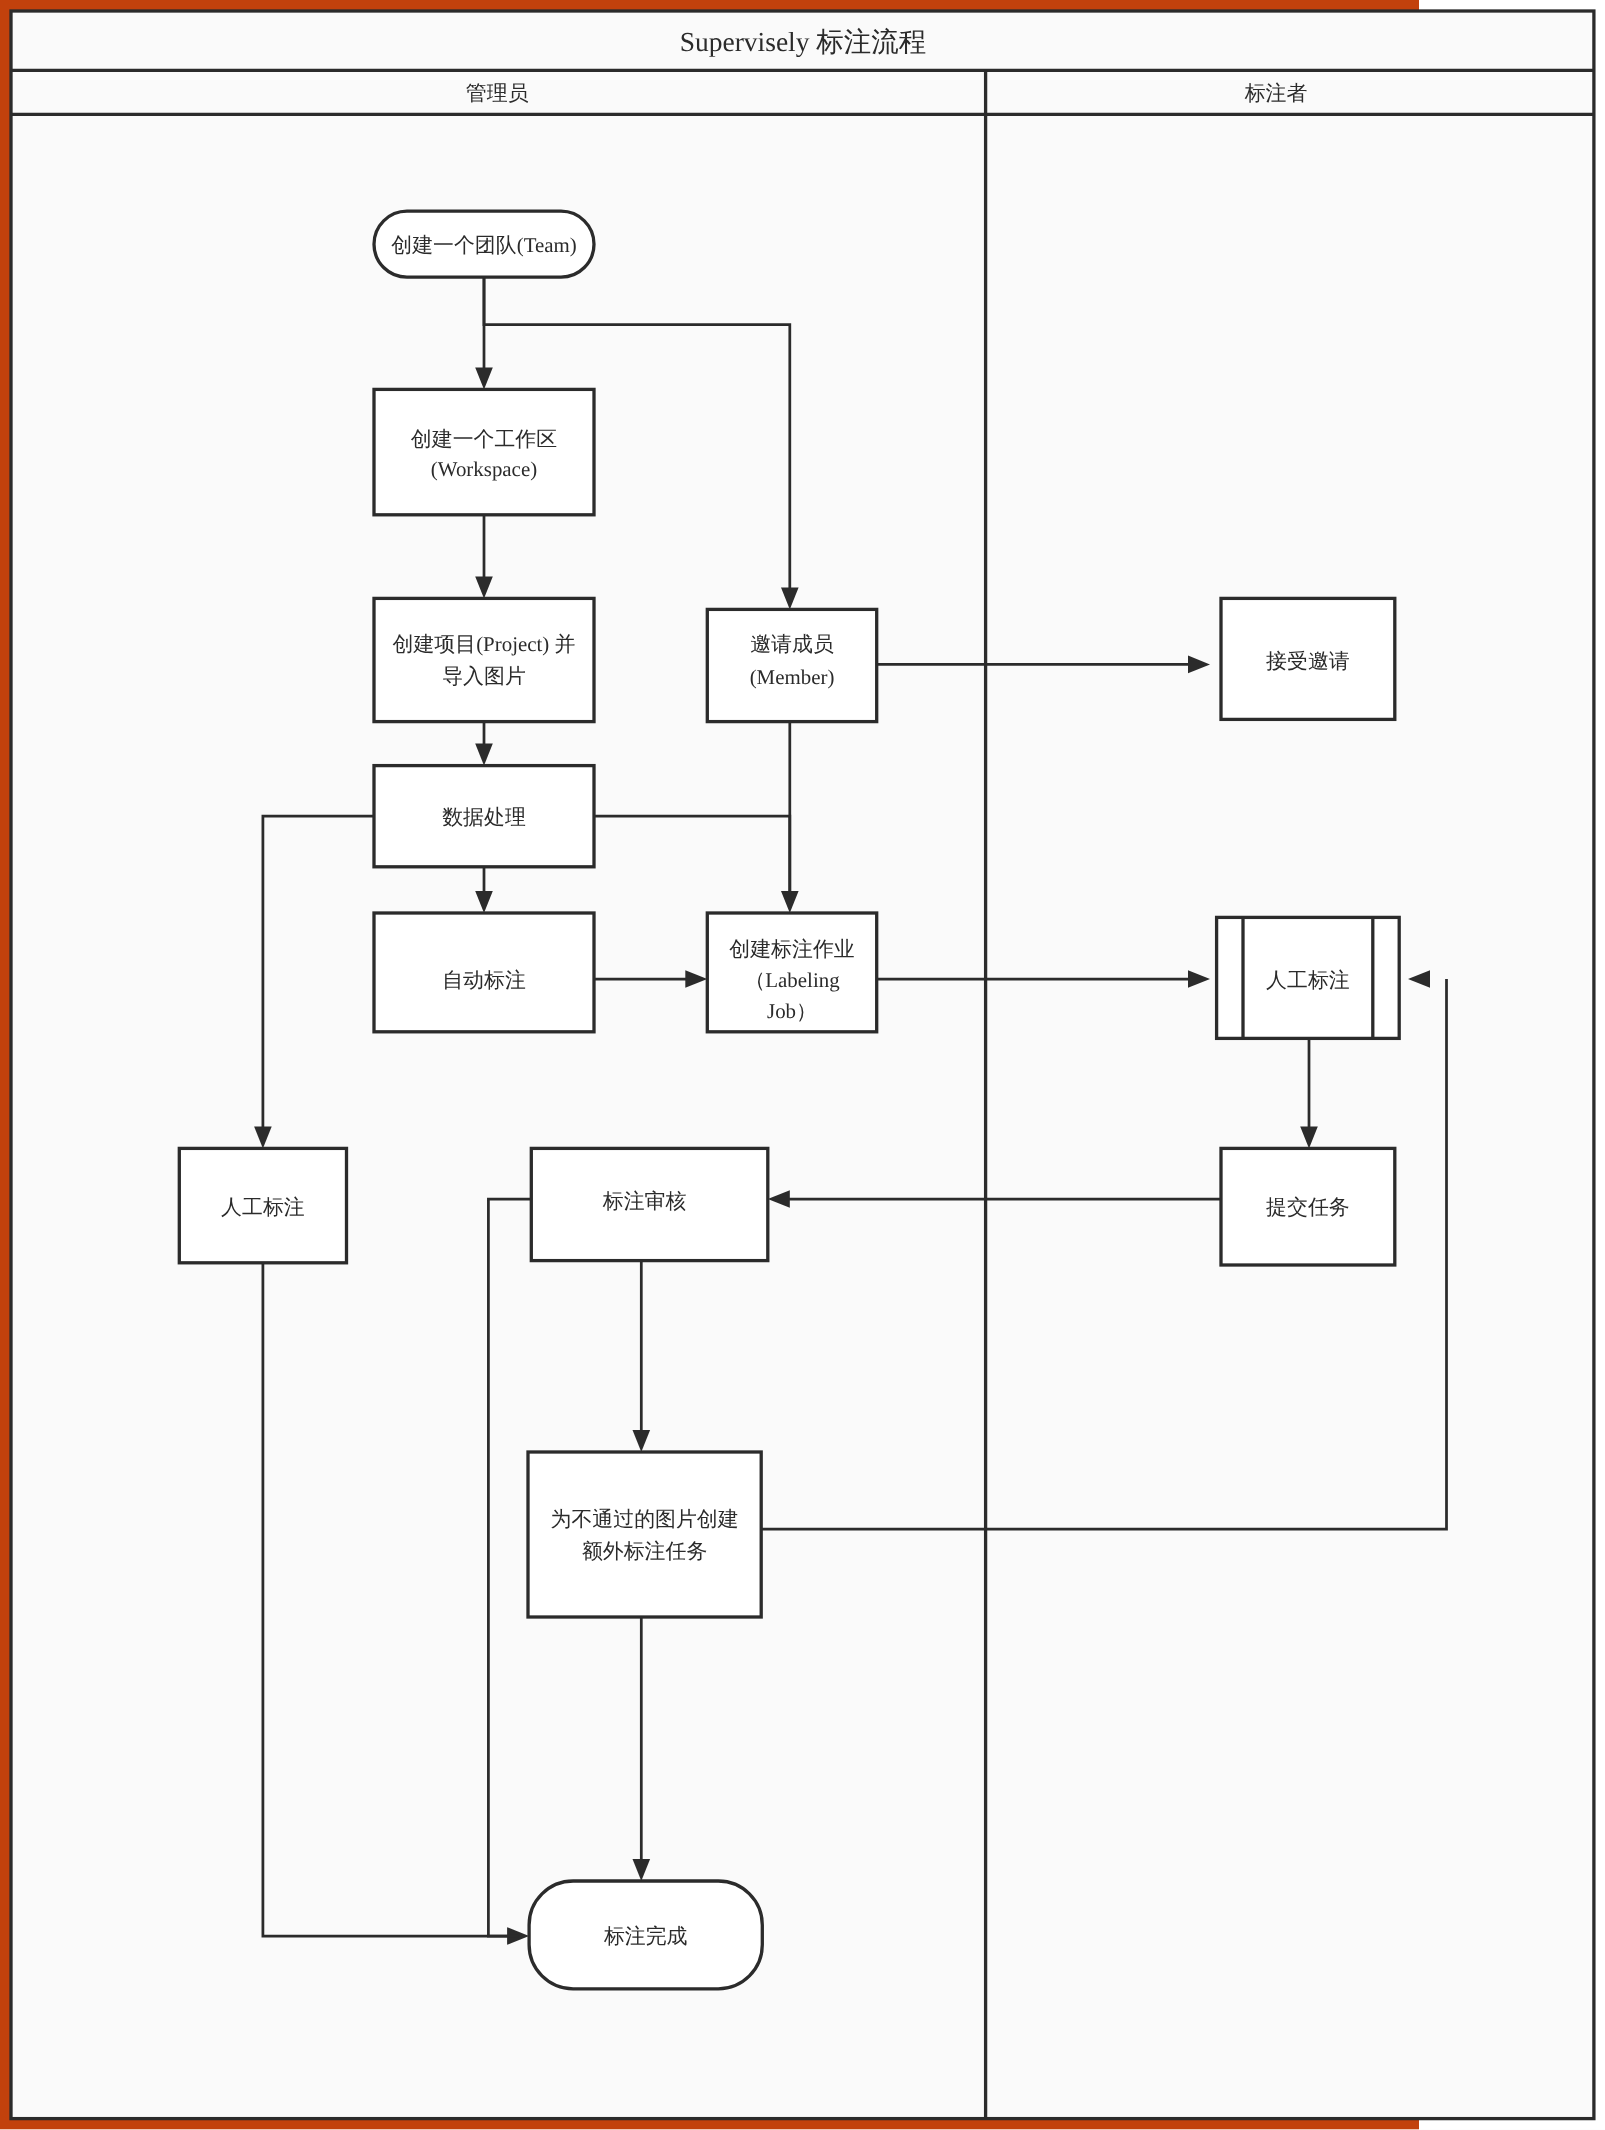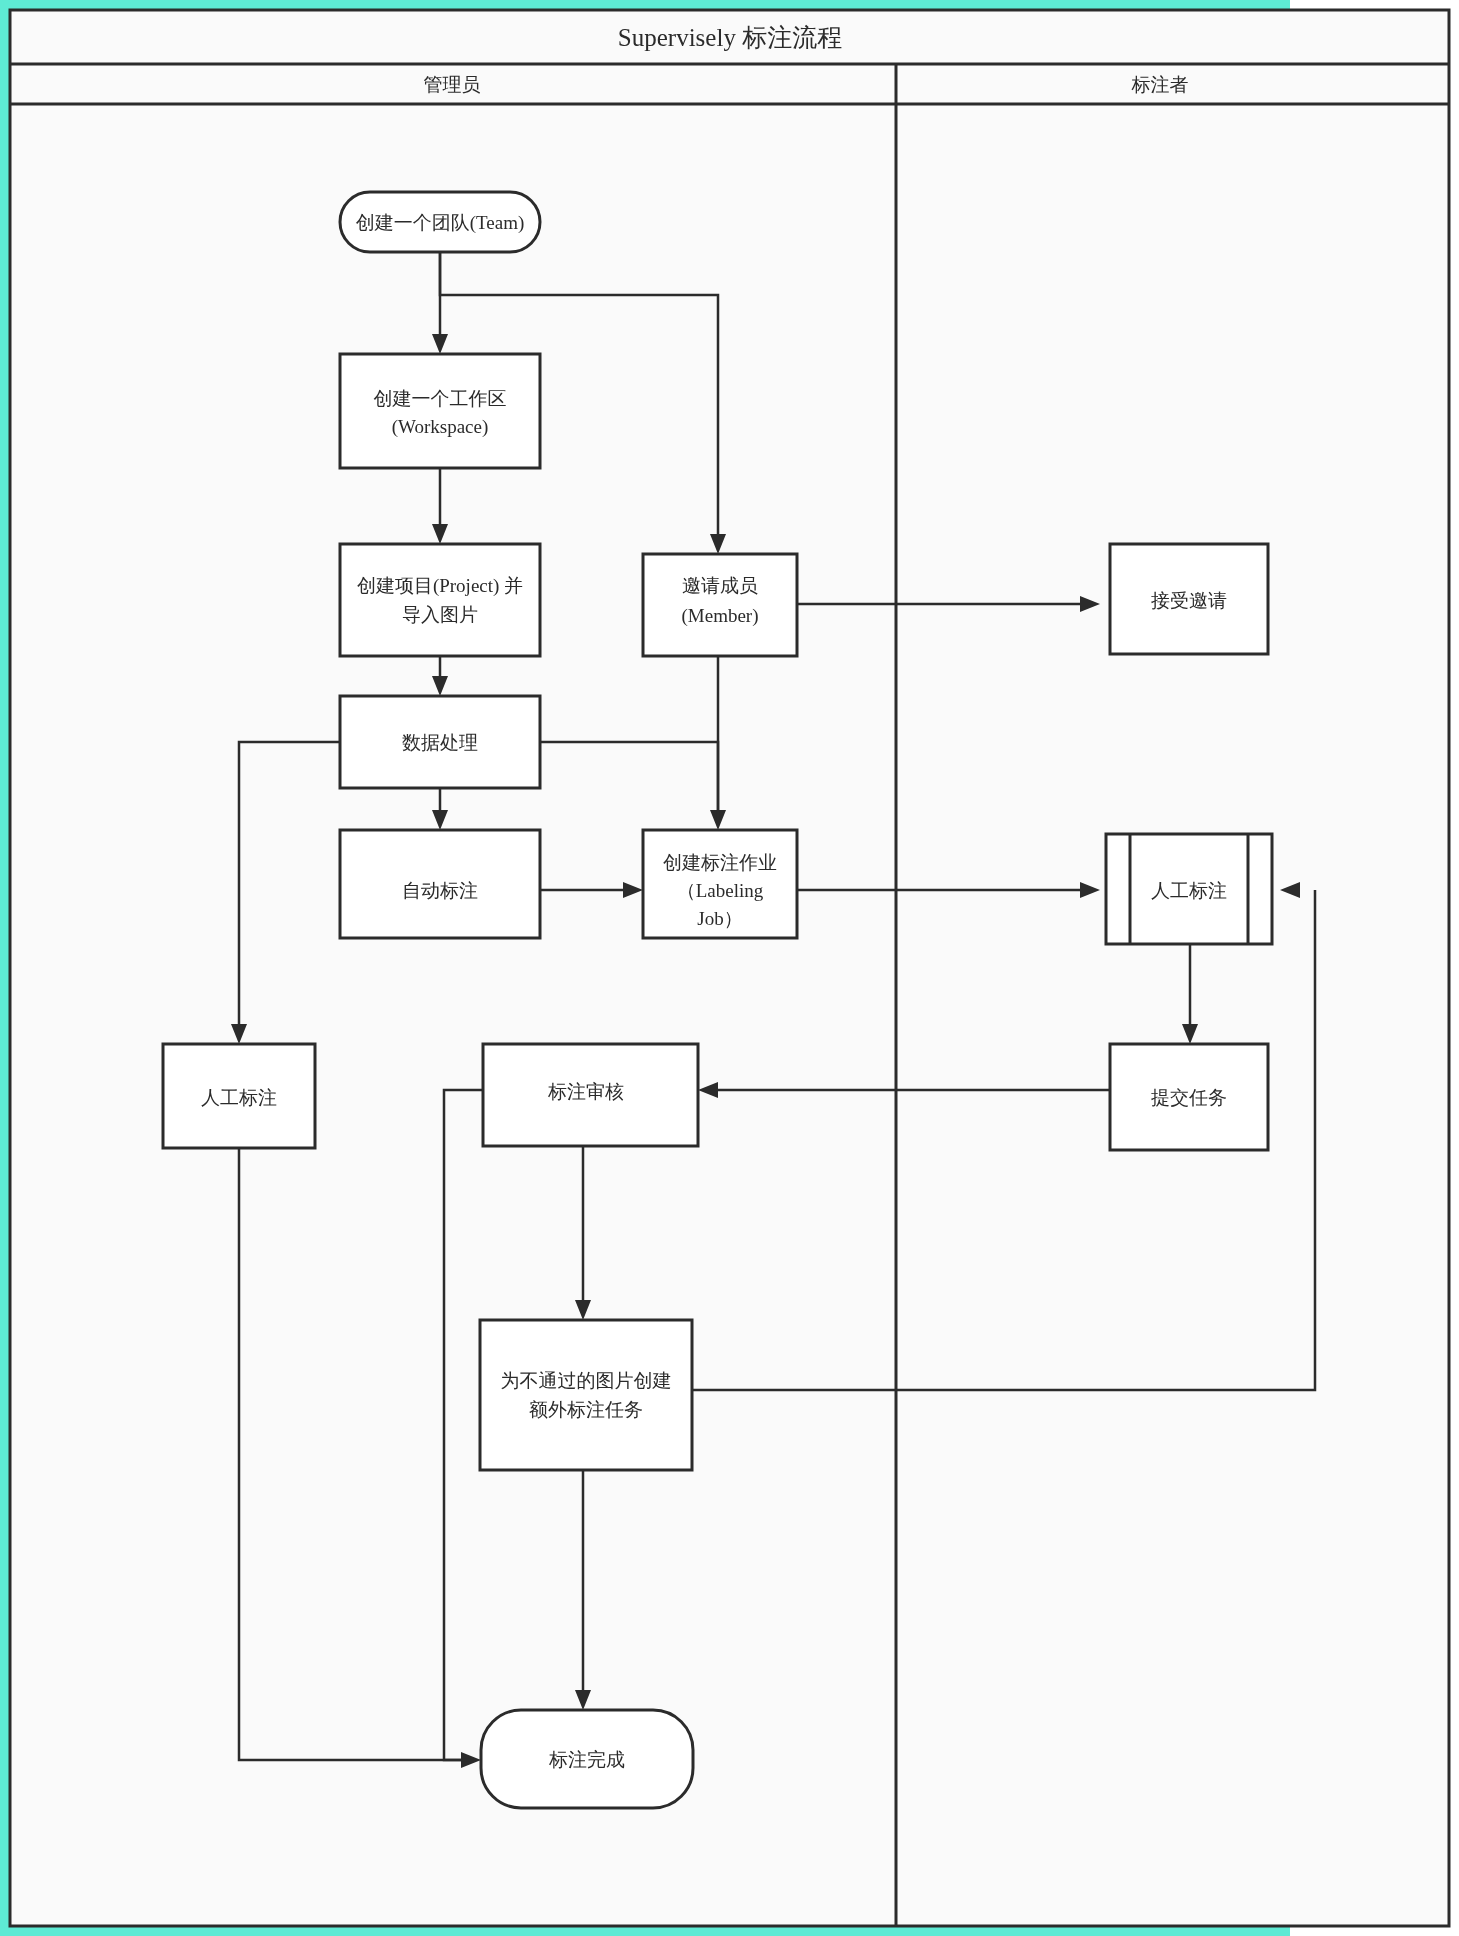--- a/index.html
+++ b/index.html
@@ -9,21 +9,21 @@
   }
   body {
     width: 1459px;
     height: 1936px;
     font-family: "Liberation Serif", "DejaVu Serif", serif;
   }
   #diagram-root {
     position: relative;
     width: 1290px;
     height: 1936px;
-    background: #5eead4;
+    background: #c2410c;
   }
   svg#flow {
     display: block;
     width: 1459px;
     height: 1936px;
   }
   .outer-frame {
     fill: #fafafa;
     stroke: #2b2b2b;
     stroke-width: 3;

